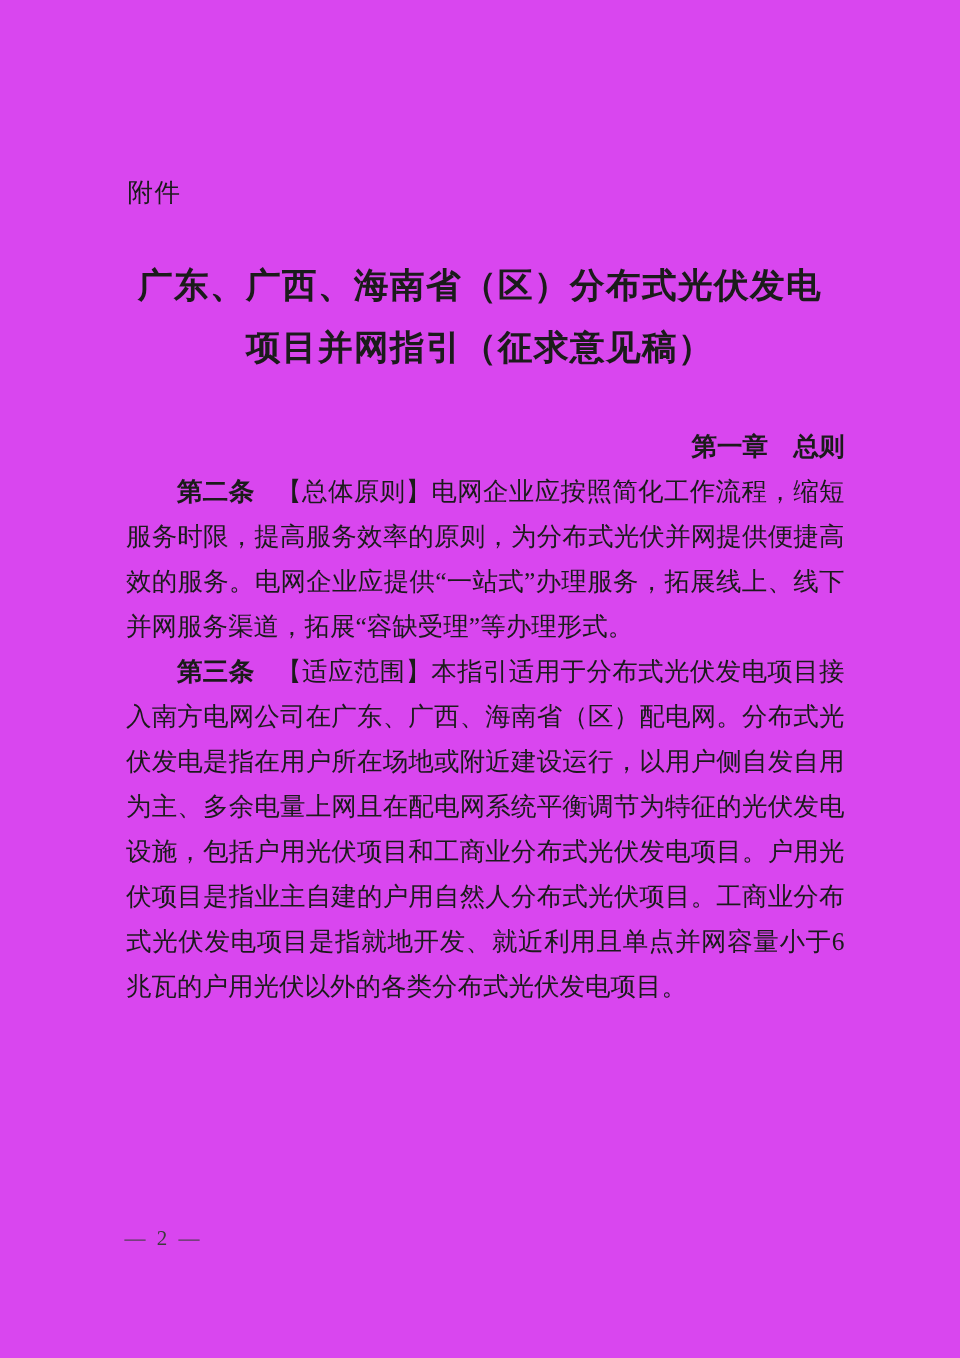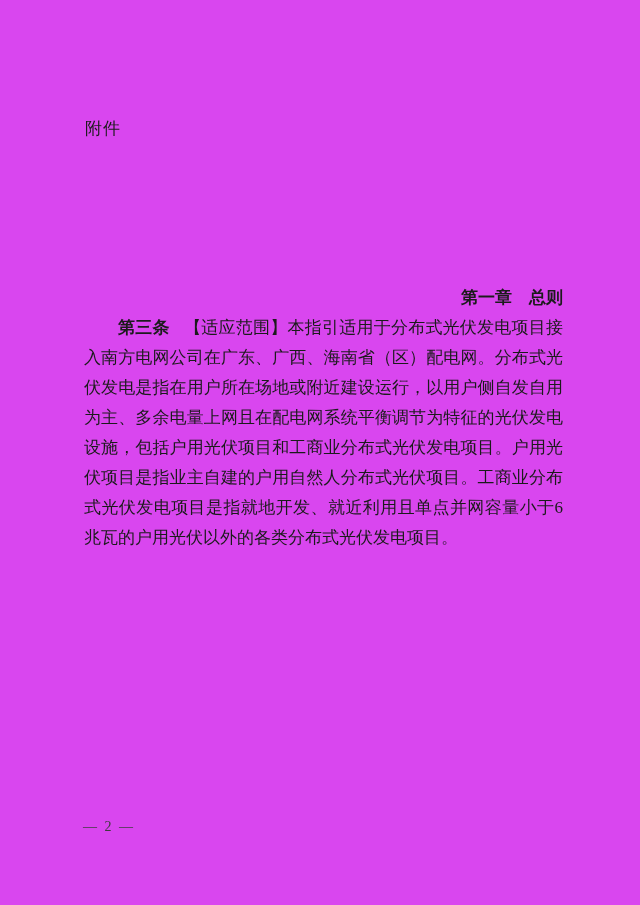--- a/index.html
+++ b/index.html
@@ -68,26 +68,31 @@
     letter-spacing: 2px;
   }
 </style>
 </head>
 <body>
 
 <div class="page">
 
   <div class="attachment">附件</div>
 
+  <h1 class="title">
+    <span class="title-line">广东、广西、海南省（区）分布式光伏发电</span>
+    <span class="title-line">项目并网指引（征求意见稿）</span>
+  </h1>
 
   <div class="content">
 
     <div class="chapter">第一章　总则</div>
 
 
+    <p class="para"><span class="num">第二条</span><span class="tag">【总体原则】</span><span>电网企业应按照简化工作流程，缩短服务时限，提高服务效率的原则，为分布式光伏并网提供便捷高效的服务。电网企业应提供“一站式”办理服务，拓展线上、线下并网服务渠道，拓展“容缺受理”等办理形式。</span></p>
 
     <p class="para"><span class="num">第三条</span><span class="tag">【适应范围】</span><span>本指引适用于分布式光伏发电项目接入南方电网公司在广东、广西、海南省（区）配电网。分布式光伏发电是指在用户所在场地或附近建设运行，以用户侧自发自用为主、多余电量上网且在配电网系统平衡调节为特征的光伏发电设施，包括户用光伏项目和工商业分布式光伏发电项目。户用光伏项目是指业主自建的户用自然人分布式光伏项目。工商业分布式光伏发电项目是指就地开发、就近利用且单点并网容量小于6兆瓦的户用光伏以外的各类分布式光伏发电项目。</span></p>
 
   </div>
 
   <div class="pagenum">— 2 —</div>
 
 </div>
 
 </body></html>

